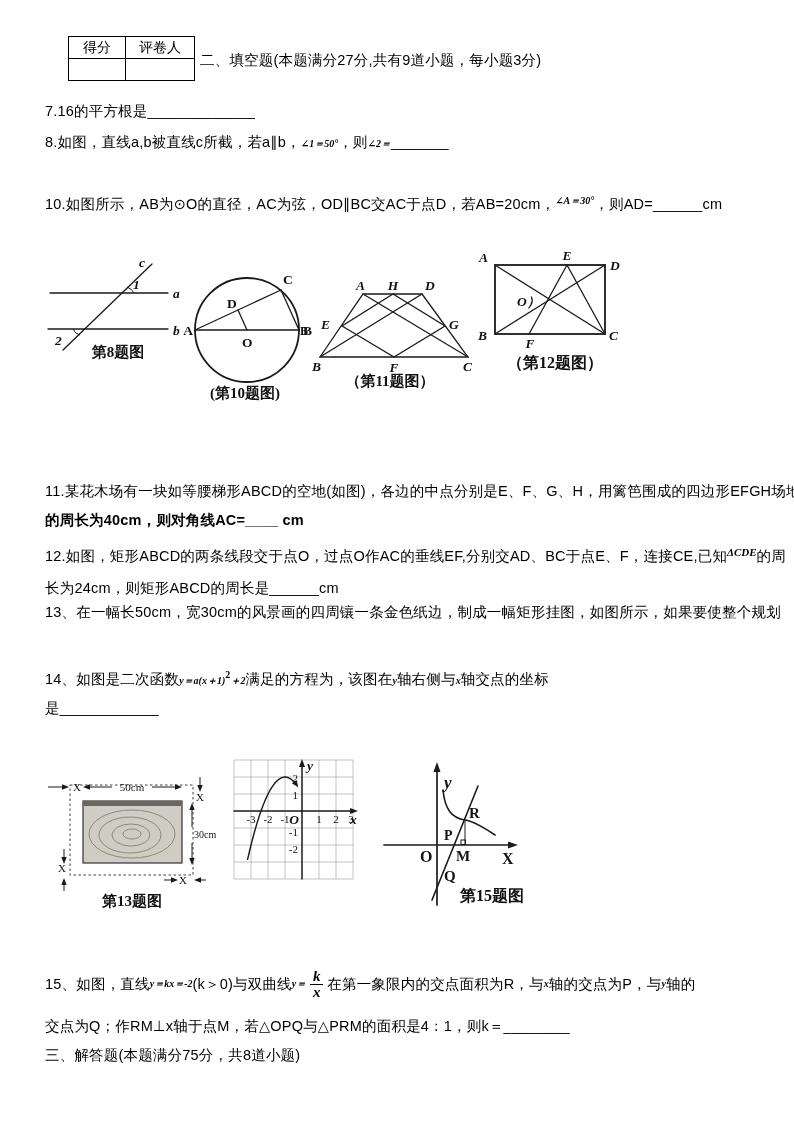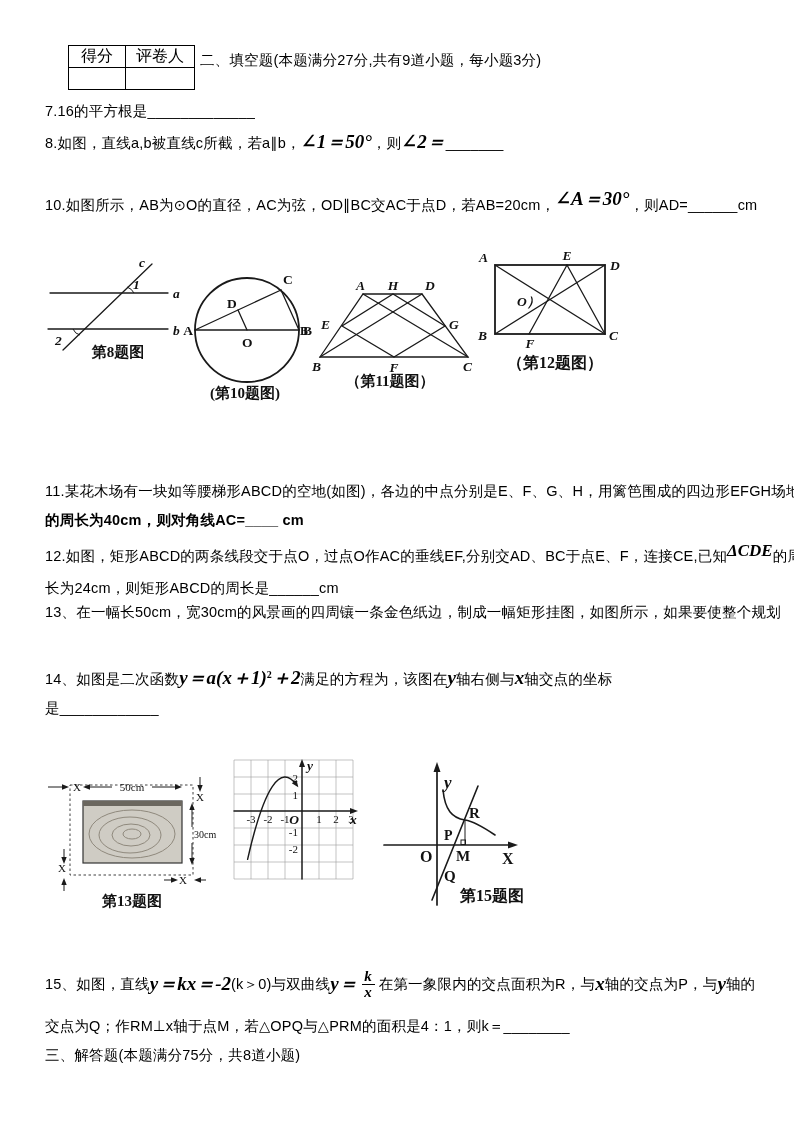--- a/index.html
+++ b/index.html
@@ -1,27 +1,27 @@
 <!DOCTYPE html>
 <html><head>
 <meta charset="utf-8">
 <style>
   html,body{margin:0;padding:0;background:#ffffff;}
   .page{position:relative;width:794px;height:1123px;background:#fff;color:#000;
         font-family:"Liberation Sans","DejaVu Sans",sans-serif;overflow:hidden;}
   .line{position:absolute;font-size:14.5px;line-height:20px;white-space:nowrap;letter-spacing:.2px;}
-  .fm{font-family:"Liberation Serif","DejaVu Serif",serif;font-weight:bold;font-style:italic;font-size:19px;letter-spacing:0;}
+  .fm{font-family:"Liberation Serif","DejaVu Serif",serif;font-weight:bold;font-style:italic;font-size:10px;letter-spacing:0;}
   .fm-up{position:relative;top:-5px;}
   .supx{font-size:10px;vertical-align:super;font-weight:bold;font-family:"Liberation Serif",serif;}
   .frac{display:inline-flex;flex-direction:column;align-items:center;vertical-align:middle;
         margin:0 4px;font-family:"Liberation Serif","DejaVu Serif",serif;font-weight:bold;
         font-style:italic;font-size:15px;line-height:13px;}
   .frac .bar{width:13px;border-top:1.6px solid #000;margin:1px 0;height:0;}
   .vcenter{display:flex;align-items:center;height:44px;}
-  table.score{position:absolute;left:68px;top:45px;border-collapse:collapse;font-size:16px;}
+  table.score{position:absolute;left:68px;top:36px;border-collapse:collapse;font-size:14px;}
   table.score td{border:1.6px solid #000;text-align:center;padding:0 3px;height:21px;}
   table.score td.c1{width:50px;} table.score td.c2{width:62px;}
   svg{position:absolute;overflow:visible;}
   svg .st{stroke:#1a1a1a;stroke-width:1.3;fill:none;stroke-linecap:round;}
   svg .thin{stroke:#1a1a1a;stroke-width:1;fill:none;}
   svg .grid{stroke:#9a9a9a;stroke-width:.6;fill:none;}
   svg .dash{stroke:#2a2a2a;stroke-width:.9;fill:none;stroke-dasharray:2.5,2.5;}
   svg text{font-family:"Liberation Serif","DejaVu Serif",serif;font-size:13.5px;fill:#111;
            font-style:italic;font-weight:bold;}
   svg text.rm{font-style:normal;}
@@ -113,21 +113,21 @@
     <text x="134" y="92">C</text>
     <text x="92" y="12" text-anchor="middle">E</text>
     <text x="55" y="100" text-anchor="middle">F</text>
     <text x="42" y="58">O）</text>
     <text class="cap" x="80" y="120" text-anchor="middle" style="font-size:16px">（第12题图）</text>
   </svg>
 
   <div class="line" style="left:45px;top:481px;">11.某花木场有一块如等腰梯形ABCD的空地(如图)，各边的中点分别是E、F、G、H，用篱笆围成的四边形EFGH场地</div>
   <div class="line" style="left:45px;top:510px;font-weight:bold;">的周长为40cm，则对角线AC=____ cm</div>
 
-  <div class="line" style="left:45px;top:546px;"><span>12.如图，矩形ABCD的两条线段交于点O，过点O作AC的垂线EF,分别交AD、BC于点E、F，连接CE,已知</span><span class="fm fm-up" style="font-size:17px">ΔCDE</span><span>的周</span></div>
+  <div class="line" style="left:45px;top:546px;"><span>12.如图，矩形ABCD的两条线段交于点O，过点O作AC的垂线EF,分别交AD、BC于点E、F，连接CE,已知</span><span class="fm fm-up" style="font-size:11px">ΔCDE</span><span>的周</span></div>
   <div class="line" style="left:45px;top:578px;">长为24cm，则矩形ABCD的周长是______cm</div>
 
   <div class="line" style="left:45px;top:602px;">13、在一幅长50cm，宽30cm的风景画的四周镶一条金色纸边，制成一幅矩形挂图，如图所示，如果要使整个规划</div>
 
   <div class="line" style="left:45px;top:665px;"><span>14、如图是二次函数</span><span class="fm">y＝a(x＋1)</span><span class="supx">2</span><span class="fm">＋2</span><span>满足的方程为，该图在</span><span class="fm">y</span><span>轴右侧与</span><span class="fm">x</span><span>轴交点的坐标</span></div>
   <div class="line" style="left:45px;top:698px;">是____________</div>
 
   <svg style="left:40px;top:765px;" width="186" height="152" viewBox="0 0 186 152">
     <rect class="dash" x="30" y="20" width="123" height="90"></rect>
     <rect x="43" y="36" width="99" height="62" fill="#cfccc4" stroke="#333" stroke-width="1.2"></rect>

